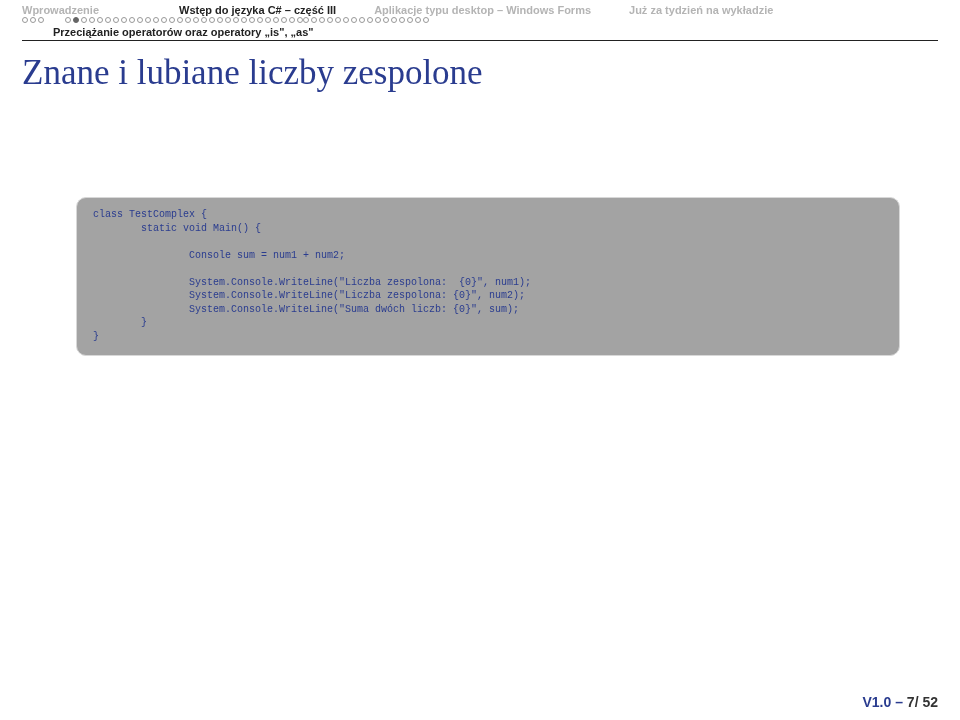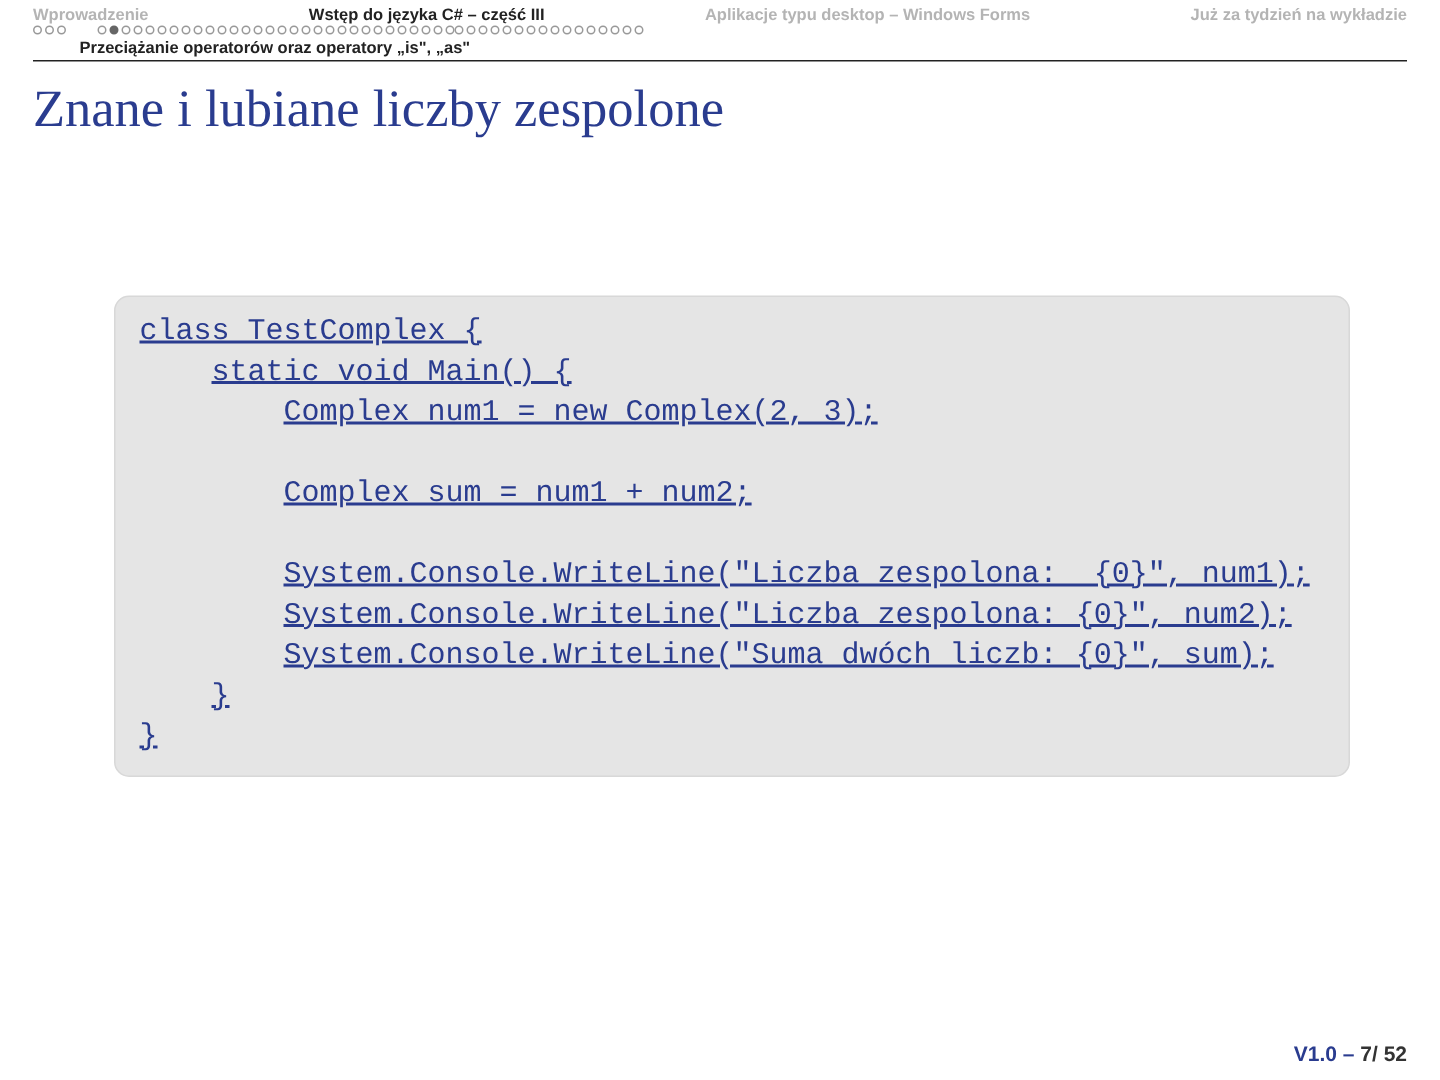--- a/index.html
+++ b/index.html
@@ -7,32 +7,31 @@
       width: 960px;
       height: 720px;
       background: #fff;
       font-family: sans-serif;
       overflow: hidden;
       position: relative;
     }
     
     .nav-bar {
       display: flex;
-      gap: 24px;
+      gap: 38px;
       padding: 4px 22px 0;
       background: #fff;
-      justify-content: space-between;
     }
     .nav-item {
       font-size: 11px;
       font-weight: bold;
       color: #b4b4b4;
       white-space: nowrap;
     }
-    .nav-item.active { color: #222; }
+    .nav-item.active { color: #222; margin-left: 42px; }
     
     .dots-row {
       padding: 1px 22px 2px;
       display: flex;
       gap: 28px;
     }
     .dots-group { display: flex; gap: 2px; }
     .dot {
       width: 6px; height: 6px;
       border-radius: 50%;
@@ -62,30 +61,29 @@
       padding: 100px 60px 0 76px;
     }
     .subtitle {
       font-family: Georgia, 'Times New Roman', serif;
       font-size: 18px;
       color: #222;
       margin-bottom: 16px;
     }
     
     .code-block {
-      background: #e5e5e5;
+      background: #a3a3a3;
       border: 1px solid #d8d8d8;
       border-radius: 10px;
       padding: 10px 16px 12px;
       font-family: "Courier New", monospace;
-      font-size: 20px;
+      font-size: 10px;
       line-height: 1.35;
       color: #2a3c8f;
       white-space: pre;
-      text-decoration: underline;
     }
     .ind1 { padding-left: 48px; display: block; }
     .ind2 { padding-left: 96px; display: block; }
     
     .footer {
       position: absolute;
       bottom: 10px;
       right: 22px;
       font-size: 14px;
       color: #2a3c8f;
@@ -161,20 +159,20 @@
     </div>
 </div>
 
 <div class="subsection">Przeciążanie operatorów oraz operatory „is", „as"</div>
 <div class="hr"></div>
 
 <div class="title">Znane i lubiane liczby zespolone</div>
 
 <div class="content">
   <div class="code-block"><span>class TestComplex {</span>
-<span class="ind1">static void Main() {</span><span class="ind2">Complex num1 = new Complex(2, 3);</span>
-<span class="ind2">Complex sum = num1 + num2;</span>
+<span class="ind1">static void Main() {</span>
+<span class="ind2">Console sum = num1 + num2;</span>
 <span class="ind2">System.Console.WriteLine("Liczba zespolona:  {0}", num1);</span><span class="ind2">System.Console.WriteLine("Liczba zespolona: {0}", num2);</span><span class="ind2">System.Console.WriteLine("Suma dwóch liczb: {0}", sum);</span><span class="ind1">}</span><span>}</span></div>
 </div>
 
 <div class="footer">
   <span>V1.0 – </span><span class="pg">7/ 52</span>
 </div>
 
 </body></html>

